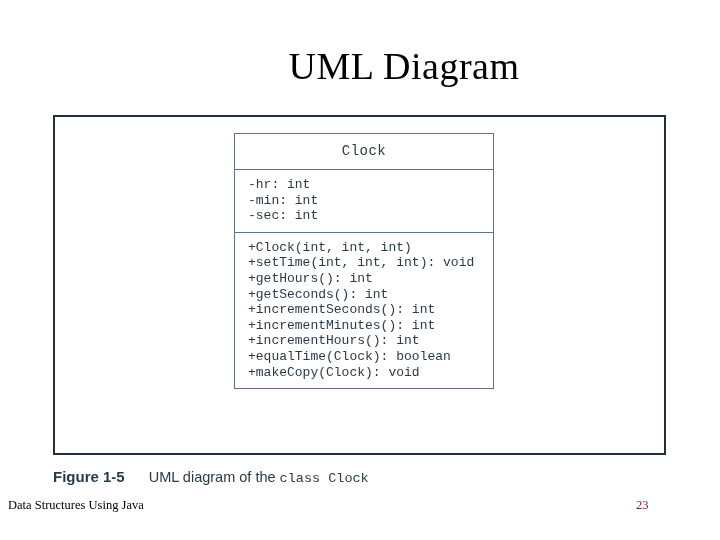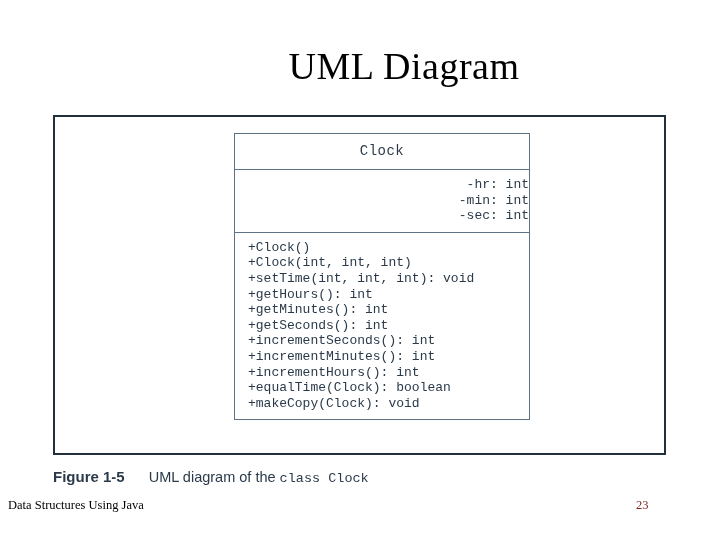--- a/index.html
+++ b/index.html
@@ -41,21 +41,21 @@
     box-sizing: border-box;
     border: 2px solid #222f3d;
     background: #ffffff;
   }
 
   
   .uml-class-box {
     position: absolute;
     left: 179px;
     top: 16px;
-    width: 296px;
+    width: 260px;
     box-sizing: border-box;
     border: 1px solid #5f7184;
     background: #ffffff;
   }
 
   .uml-class-name {
     box-sizing: border-box;
     border-bottom: 1px solid #5f7184;
     text-align: center;
     font-family: "Liberation Mono", "DejaVu Sans Mono", monospace;
@@ -65,21 +65,20 @@
     letter-spacing: 0.5px;
   }
 
   .uml-compartment {
     box-sizing: border-box;
     padding: 7px 0 8px 13px;
   }
 
   .uml-attributes {
     border-bottom: 1px solid #5f7184;
-    text-align: right;
   }
 
   .uml-line {
     font-family: "Liberation Mono", "DejaVu Sans Mono", monospace;
     font-size: 13px;
     line-height: 15.6px;
     color: #2b3a4a;
     white-space: pre;
   }
 
@@ -137,25 +136,23 @@
 
     <div class="uml-class-name">Clock</div>
 
     <div class="uml-compartment uml-attributes">
       <div class="uml-line">-hr: int</div>
       <div class="uml-line">-min: int</div>
       <div class="uml-line">-sec: int</div>
     </div>
 
     <div class="uml-compartment uml-methods">
-      <div class="uml-line">+Clock()</div>
       <div class="uml-line">+Clock(int, int, int)</div>
       <div class="uml-line">+setTime(int, int, int): void</div>
       <div class="uml-line">+getHours(): int</div>
-      <div class="uml-line">+getMinutes(): int</div>
       <div class="uml-line">+getSeconds(): int</div>
       <div class="uml-line">+incrementSeconds(): int</div>
       <div class="uml-line">+incrementMinutes(): int</div>
       <div class="uml-line">+incrementHours(): int</div>
       <div class="uml-line">+equalTime(Clock): boolean</div>
       <div class="uml-line">+makeCopy(Clock): void</div>
     </div>
 
   </div>
 </div>

